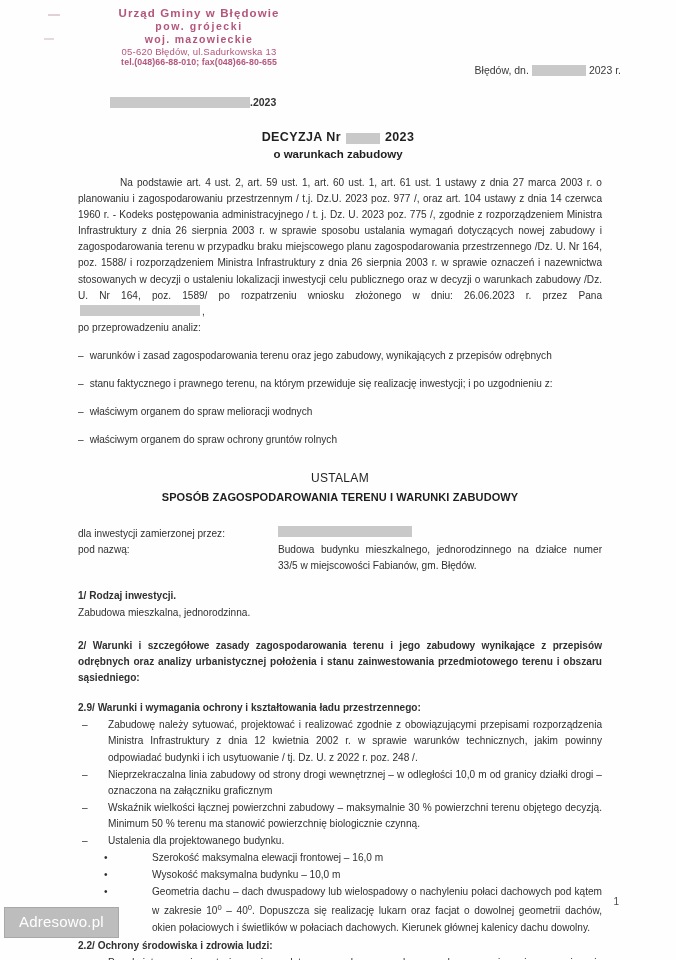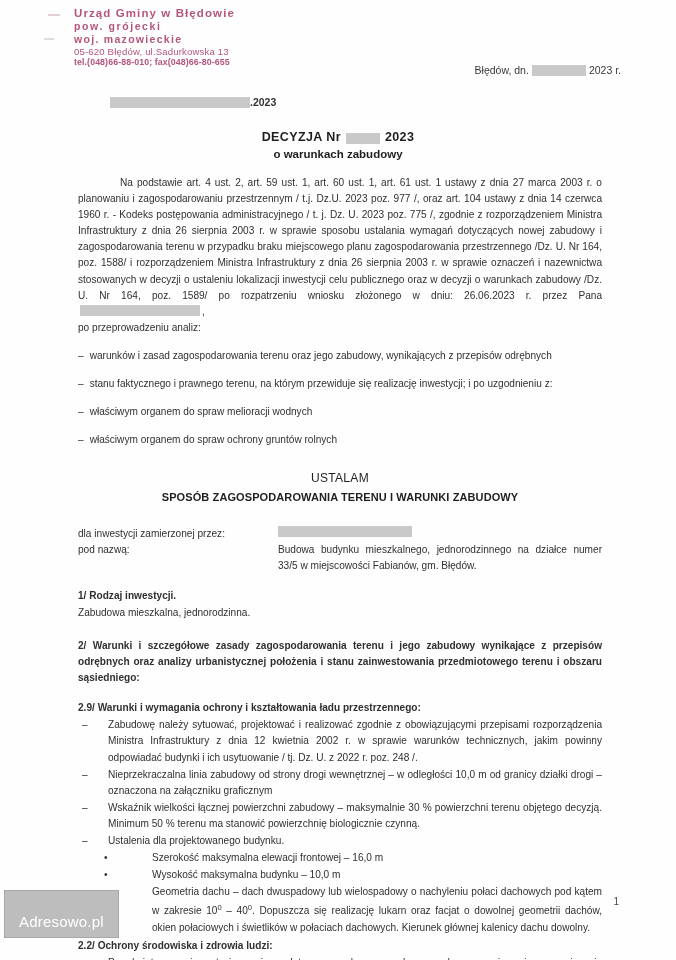--- a/index.html
+++ b/index.html
@@ -21,21 +21,21 @@
     inset: 0;
     background: #fefefe;
   }
 
   
   .stamp {
     position: absolute;
     left: 74px;
     top: 6px;
     width: 250px;
-    text-align: left;
+    text-align: center;
     color: #b4567c;
     line-height: 1.22;
     letter-spacing: 0.6px;
   }
   .stamp .l1 { font-size: 11.5px; font-weight: 600; letter-spacing: 1.1px; }
   .stamp .l2 { font-size: 10.5px; font-weight: 600; letter-spacing: 1.6px; }
   .stamp .l3 { font-size: 10.5px; font-weight: 600; letter-spacing: 1.3px; }
   .stamp .l4 { font-size: 9.5px; letter-spacing: 0.2px; }
   .stamp .l5 { font-size: 8.8px; letter-spacing: 0.1px; font-weight: bold; }
 
@@ -198,21 +198,21 @@
 
   
   .watermark {
     position: absolute;
     left: 4px;
     bottom: 22px;
     background: #bdbdbd;
     border: 1px solid #a8a8a8;
     color: #ffffff;
     font-size: 15px;
-    padding: 22px 14px 7px 14px;
+    padding: 5px 14px 7px 14px;
     letter-spacing: .2px;
   }
   .page-number {
     position: absolute;
     right: 57px;
     bottom: 53px;
     font-size: 10px;
     color: #4a4a4a;
   }
 </style>

